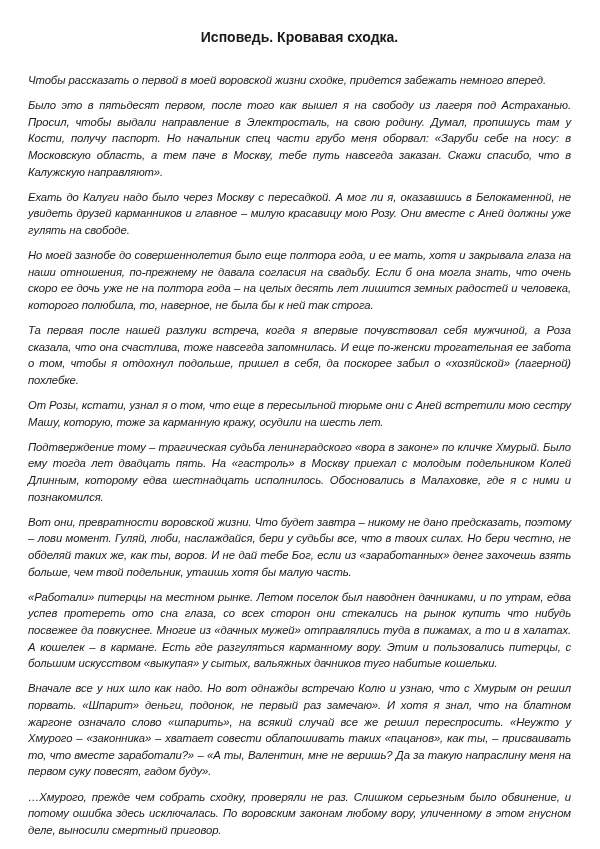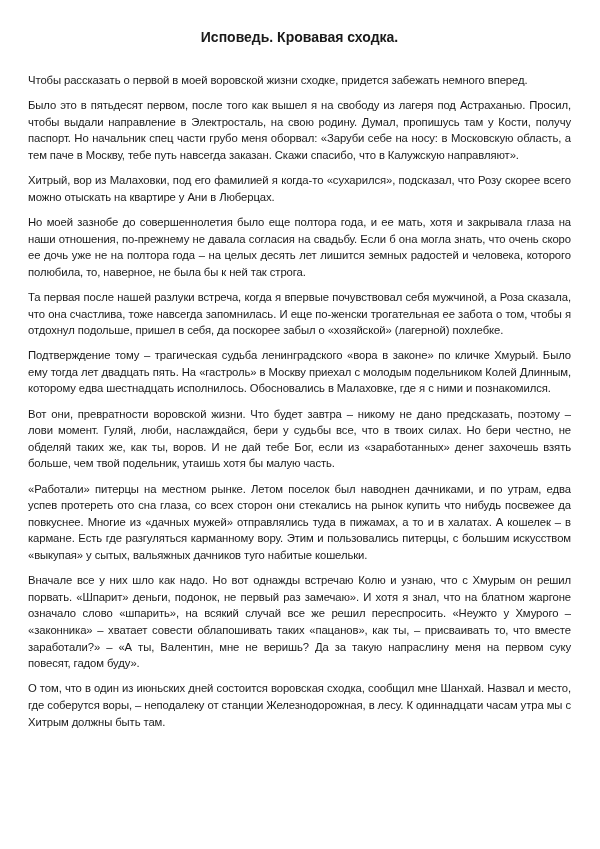--- a/index.html
+++ b/index.html
@@ -7,33 +7,35 @@
     .page {
       position: absolute; left: 28px; top: 0; width: 543px;
       font-family: "Liberation Sans", "DejaVu Sans", sans-serif;
       font-size: 11.3px; line-height: 16.6px; color: #1a1a1a;
     }
     .title {
       margin: 29px 0 0 0; text-align: center; font-weight: bold;
       font-size: 14px; height: 17px;
     }
     .p {
-      margin: 0 0 8.6px 0; text-align: justify; letter-spacing: -0.1px;
+      margin: 0 0 8.6px 0; text-align: justify; letter-spacing: -0.1px; font-style: italic;
     }
     .p.first { margin-top: 26px; }
   </style>
 </head>
 <body>
 
 <div class="page">
   <div class="title">Исповедь. Кровавая сходка.</div>
   <p class="p first">Чтобы рассказать о первой в моей воровской жизни сходке, придется забежать немного вперед.</p>
   <p class="p">Было это в пятьдесят первом, после того как вышел я на свободу из лагеря под Астраханью. Просил, чтобы выдали направление в Электросталь, на свою родину. Думал, пропишусь там у Кости, получу паспорт. Но начальник спец части грубо меня оборвал: «Заруби себе на носу: в Московскую область, а тем паче в Москву, тебе путь навсегда заказан. Скажи спасибо, что в Калужскую направляют».</p>
-  <p class="p">Хитрый, вор из Малаховки, под его фамилией я когда-то «сухарился», подсказал, что Розу скорее всего можно отыскать на квартире у Ани в Люберцах.</p>
+  <p class="p">Ехать до Калуги надо было через Москву с пересадкой. А мог ли я, оказавшись в Белокаменной, не увидеть друзей карманников и главное – милую красавицу мою Розу. Они вместе с Аней должны уже гулять на свободе.</p>
   <p class="p">Но моей зазнобе до совершеннолетия было еще полтора года, и ее мать, хотя и закрывала глаза на наши отношения, по-прежнему не давала согласия на свадьбу. Если б она могла знать, что очень скоро ее дочь уже не на полтора года – на целых десять лет лишится земных радостей и человека, которого полюбила, то, наверное, не была бы к ней так строга.</p>
   <p class="p">Та первая после нашей разлуки встреча, когда я впервые почувствовал себя мужчиной, а Роза сказала, что она счастлива, тоже навсегда запомнилась. И еще по-женски трогательная ее забота о том, чтобы я отдохнул подольше, пришел в себя, да поскорее забыл о «хозяйской» (лагерной) похлебке.</p>
+  <p class="p">От Розы, кстати, узнал я о том, что еще в пересыльной тюрьме они с Аней встретили мою сестру Машу, которую, тоже за карманную кражу, осудили на шесть лет.</p>
   <p class="p">Подтверждение тому – трагическая судьба ленинградского «вора в законе» по кличке Хмурый. Было ему тогда лет двадцать пять. На «гастроль» в Москву приехал с молодым подельником Колей Длинным, которому едва шестнадцать исполнилось. Обосновались в Малаховке, где я с ними и познакомился.</p>
   <p class="p">Вот они, превратности воровской жизни. Что будет завтра – никому не дано предсказать, поэтому – лови момент. Гуляй, люби, наслаждайся, бери у судьбы все, что в твоих силах. Но бери честно, не обделяй таких же, как ты, воров. И не дай тебе Бог, если из «заработанных» денег захочешь взять больше, чем твой подельник, утаишь хотя бы малую часть.</p>
   <p class="p">«Работали» питерцы на местном рынке. Летом поселок был наводнен дачниками, и по утрам, едва успев протереть ото сна глаза, со всех сторон они стекались на рынок купить что нибудь посвежее да повкуснее. Многие из «дачных мужей» отправлялись туда в пижамах, а то и в халатах. А кошелек – в кармане. Есть где разгуляться карманному вору. Этим и пользовались питерцы, с большим искусством «выкупая» у сытых, вальяжных дачников туго набитые кошельки.</p>
   <p class="p">Вначале все у них шло как надо. Но вот однажды встречаю Колю и узнаю, что с Хмурым он решил порвать. «Шпарит» деньги, подонок, не первый раз замечаю». И хотя я знал, что на блатном жаргоне означало слово «шпарить», на всякий случай все же решил переспросить. «Неужто у Хмурого – «законника» – хватает совести облапошивать таких «пацанов», как ты, – присваивать то, что вместе заработали?» – «А ты, Валентин, мне не веришь? Да за такую напраслину меня на первом суку повесят, гадом буду».</p>
+  <p class="p">…Хмурого, прежде чем собрать сходку, проверяли не раз. Слишком серьезным было обвинение, и потому ошибка здесь исключалась. По воровским законам любому вору, уличенному в этом гнусном деле, выносили смертный приговор.</p>
   <p class="p">О том, что в один из июньских дней состоится воровская сходка, сообщил мне Шанхай. Назвал и место, где соберутся воры, – неподалеку от станции Железнодорожная, в лесу. К одиннадцати часам утра мы с Хитрым должны быть там.</p>
 
 </div>
 
 </body></html>

